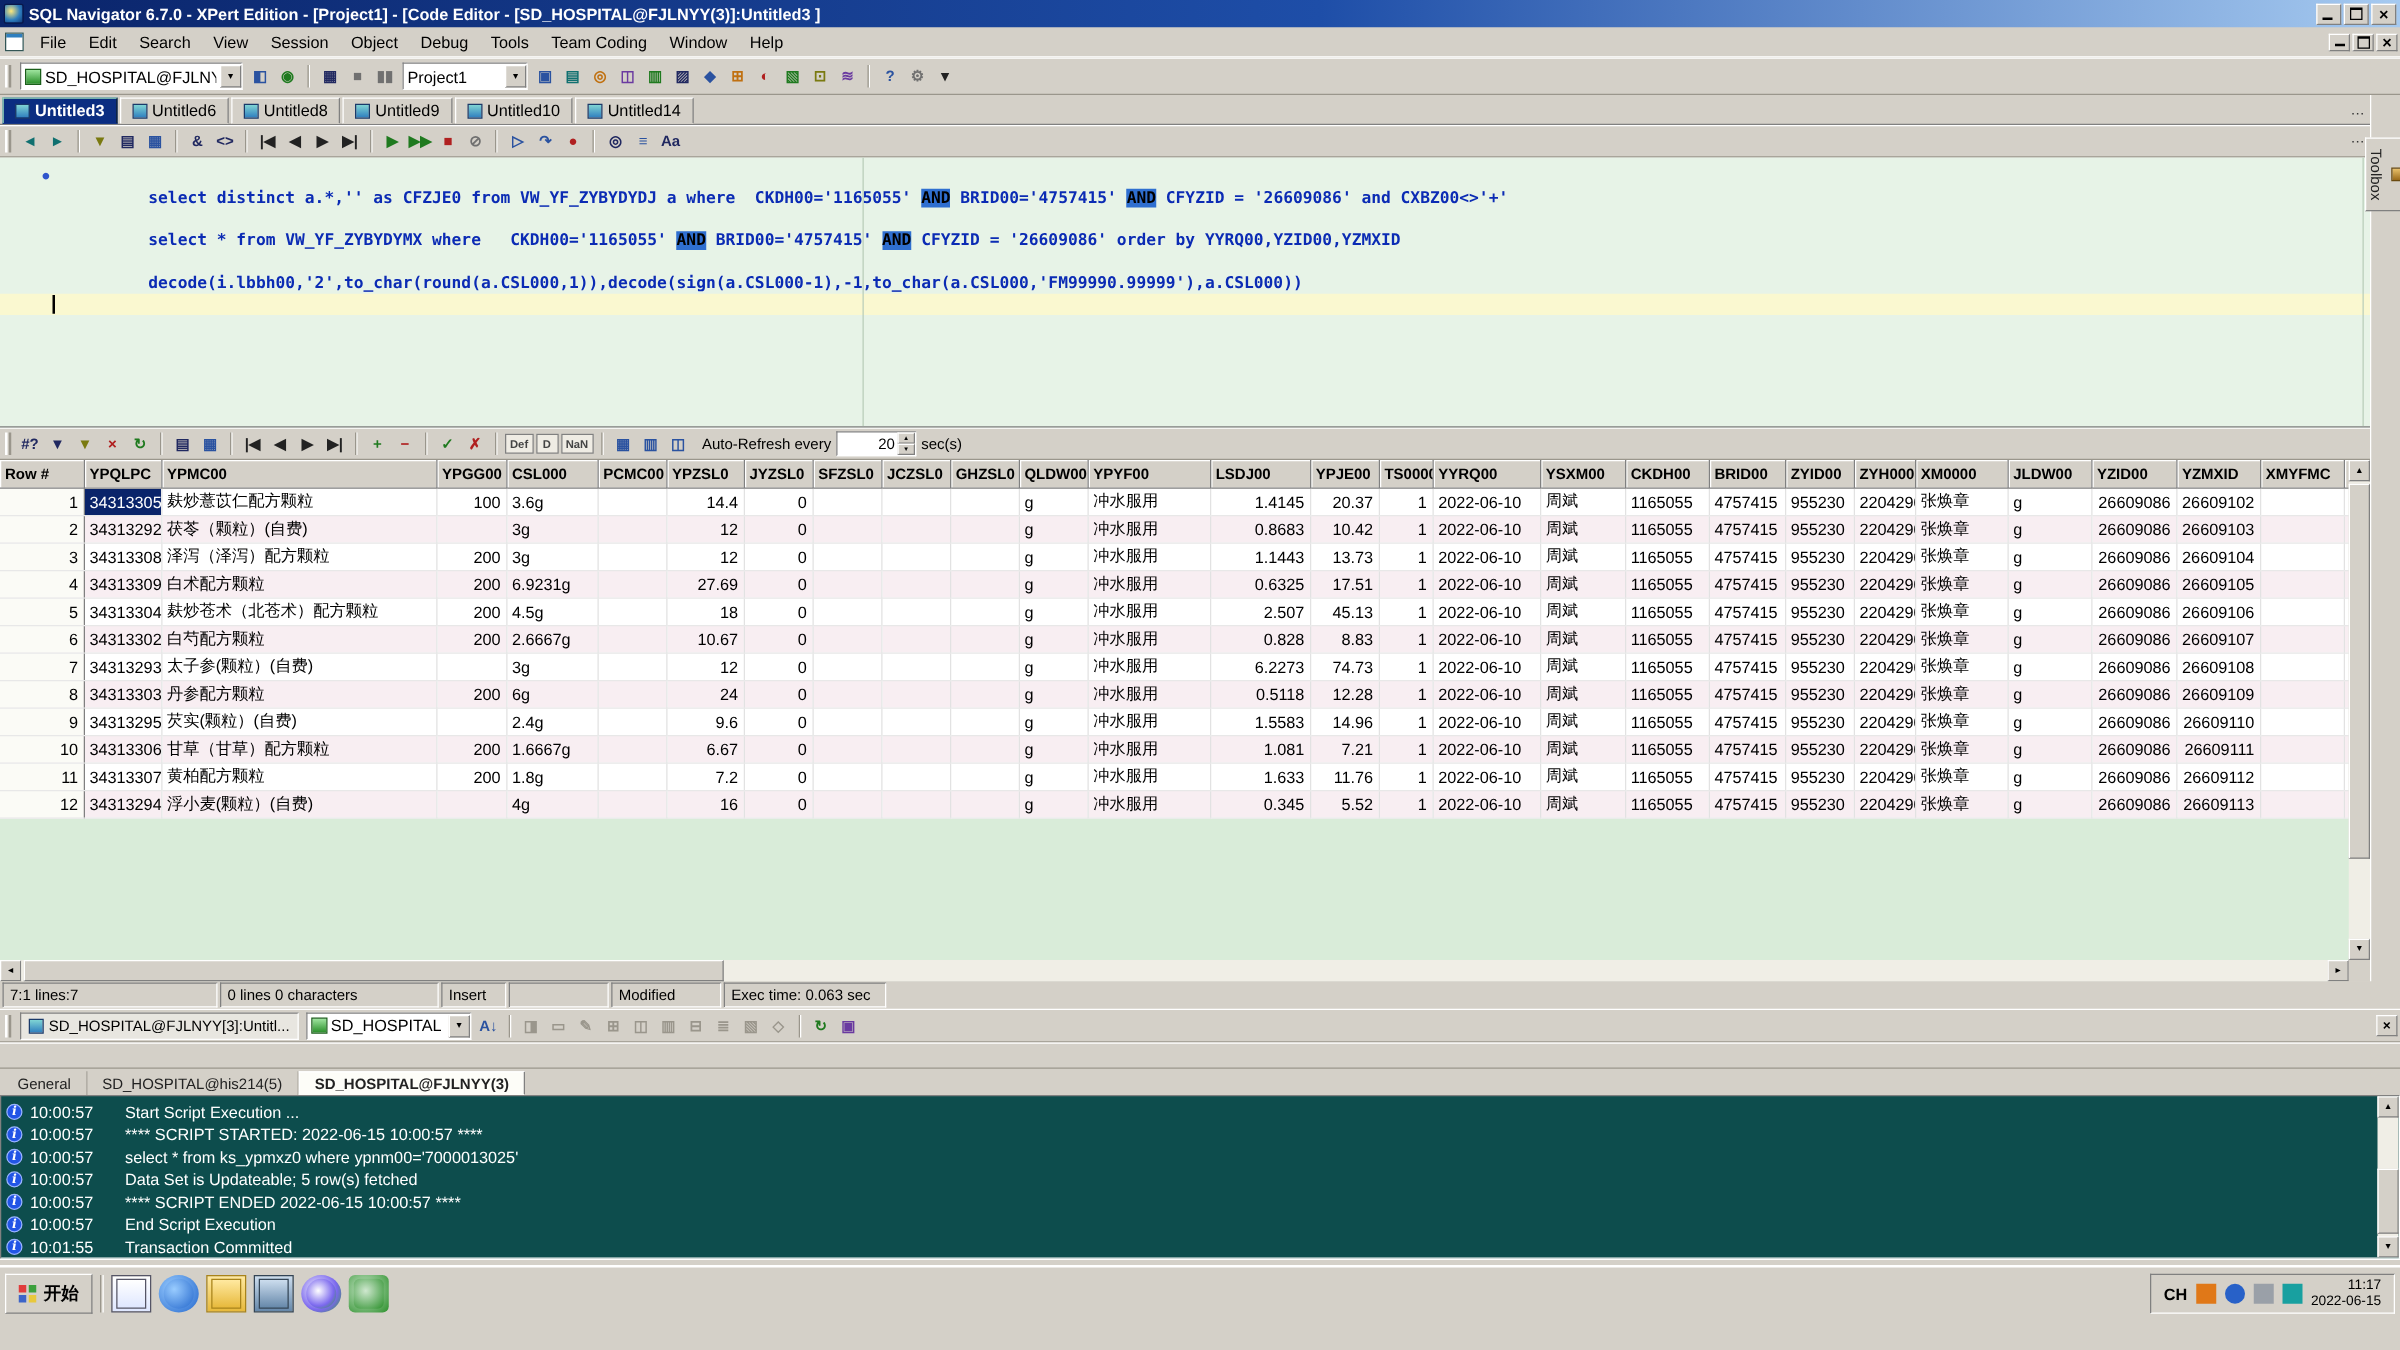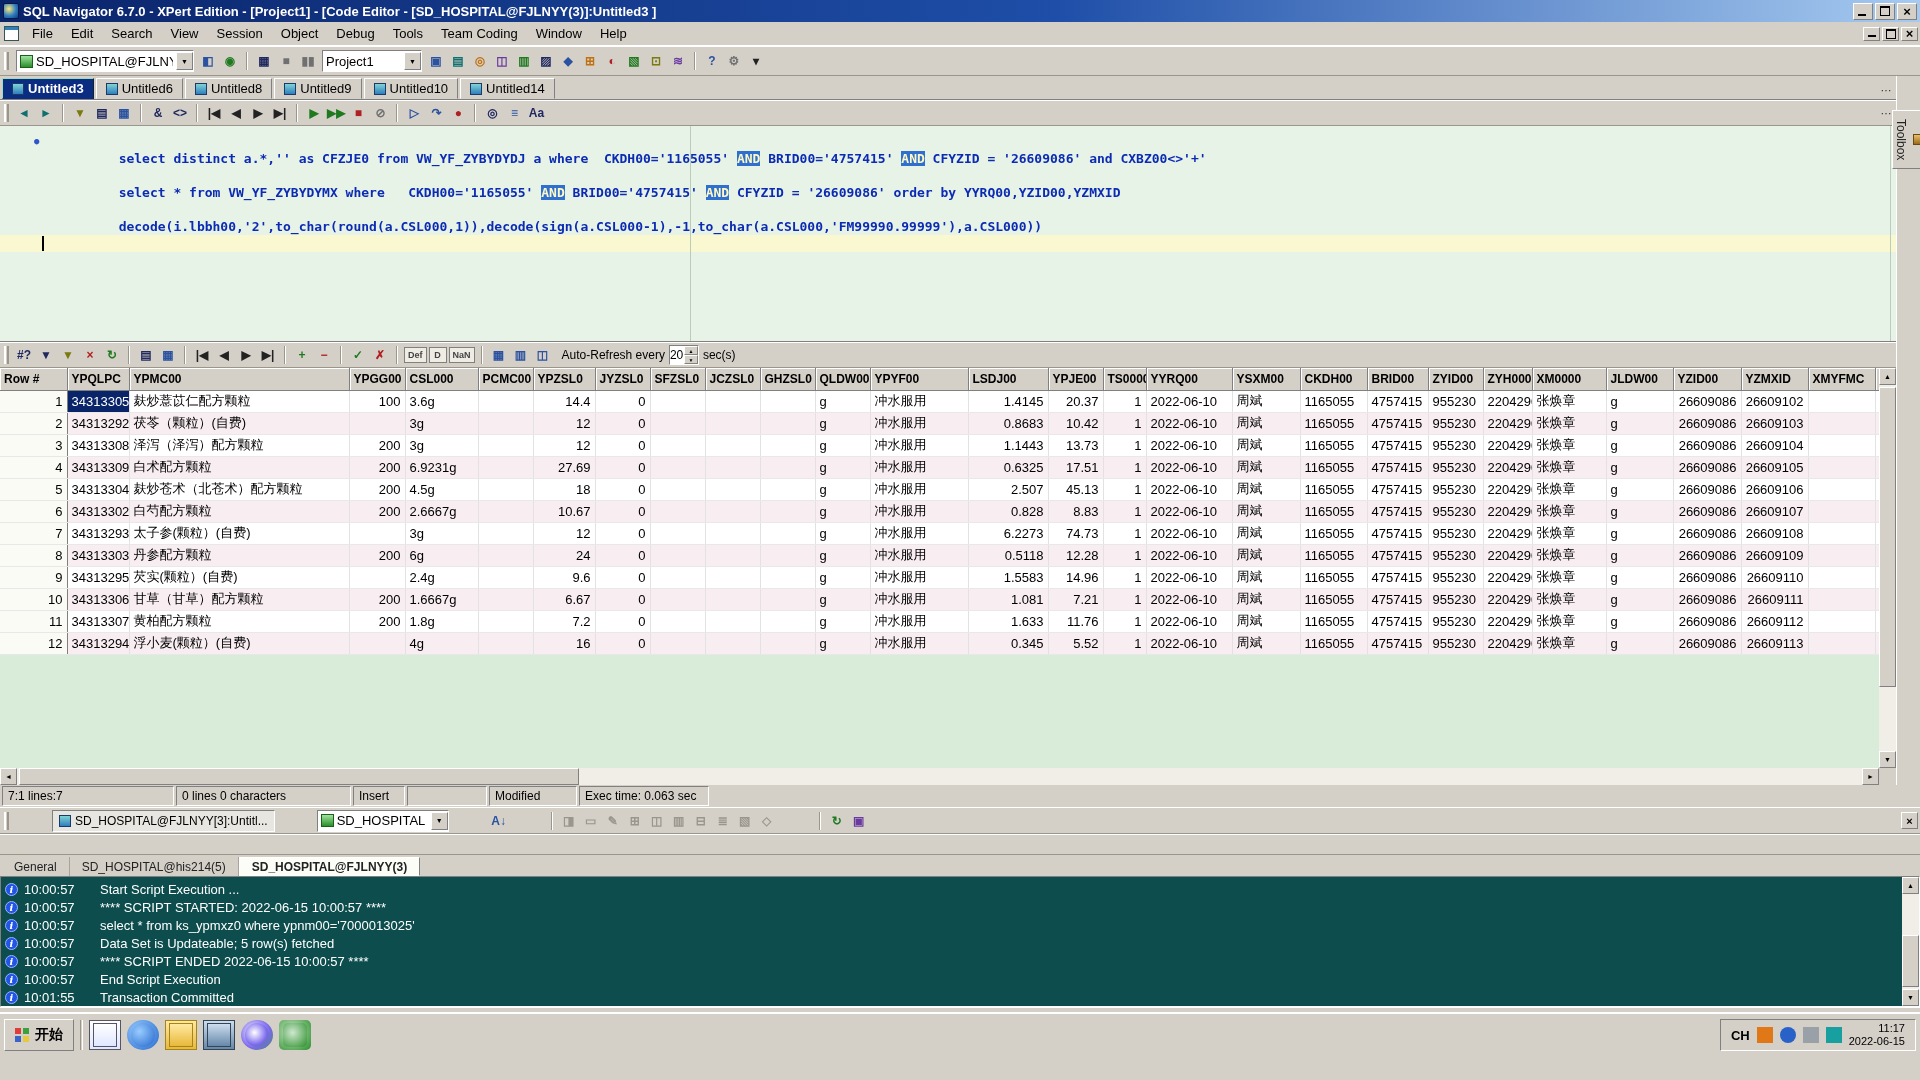--- a/index.html
+++ b/index.html
@@ -28,21 +28,21 @@
                 box-shadow:inset 0 3px 0 #2f7fbf;}
   .menu-item{padding:3px 9px;cursor:default;}
   .menubar .win-btns{margin-left:auto;}
 
   
   .toolbar{flex:none;display:flex;align-items:center;background:#d4d0c8;
            border-top:1px solid #fff;border-bottom:1px solid #9a968c;padding:0 2px;}
   .toolbar.main{height:30px;}
   .toolbar.editorbar{height:26px;width:1896px;}
   .toolbar.gridbar{height:26px;width:1896px;}
-  .toolbar.sessionbar{height:27px;gap:36px;}
+  .toolbar.sessionbar{height:27px;}
   .grip{width:5px;height:18px;margin:0 4px 0 2px;border-left:2px solid #fff;border-right:2px solid #9a968c;flex:none;}
   .tb-group{display:flex;align-items:center;}
   .tb-group + .tb-group::before{content:"";width:0;height:18px;border-left:1px solid #9a968c;
                                 border-right:1px solid #fff;margin:0 5px;}
   .tb-icon{min-width:22px;height:20px;padding:0 2px;display:flex;align-items:center;justify-content:center;
            font-size:12px;font-weight:bold;cursor:default;white-space:nowrap;}
   .ic-blue{color:#2a52a0;} .ic-green{color:#1f7a1f;} .ic-red{color:#b02020;} .ic-orange{color:#c07010;}
   .ic-teal{color:#107070;} .ic-gray{color:#707070;} .ic-navy{color:#202860;} .ic-purple{color:#6a3aa0;}
   .ic-olive{color:#7a7a10;} .ic-dark{color:#222;} .ic-disabled{color:#9a968c;}
   .chip{font-size:9px;font-weight:bold;color:#444;background:#efece4;border:1px solid #808080;
@@ -69,40 +69,40 @@
           background:#d4d0c8;border:1px solid;border-color:#fff #808080 #d4d0c8 #fff;cursor:default;}
   .doctab.active{background:#0b2d81;color:#fff;border-color:#9db #123 #0b2d81 #9db;font-weight:bold;}
   .tabicon{width:12px;height:12px;flex:none;border:1px solid #1a3a6a;
            background:linear-gradient(#7fd4d4,#2f7fbf);}
 
   
   .editor{height:216px;flex:none;width:1896px;position:relative;background:#e7f3e7;
           border-bottom:1px solid #808080;padding-top:7px;overflow:hidden;}
   .code-line{position:relative;height:17px;line-height:17px;padding-left:56px;white-space:pre;
              font-family:"DejaVu Sans Mono",monospace;font-size:13px;font-weight:bold;color:#0b2bb4;}
-  .code-line .hl{background:#2f6fd0;color:#fef9c3;}
+  .code-line .hl{background:#2f6fd0;color:#000000;}
   .code-line.current{background:#faf8d0;}
   .code-line.current::after{content:"";position:absolute;left:42px;top:1px;width:2px;height:15px;background:#000;}
   .code-line.has-bullet::before{content:"●";position:absolute;left:34px;top:0;font-size:9px;color:#2f55cc;}
   .guide{position:absolute;top:0;bottom:0;width:1px;background:#b9cdb9;}
 
   
   .toolbox-strip{position:absolute;right:0;top:76px;width:24px;height:709px;background:#d4d0c8;
                  border-left:1px solid #fff;display:flex;flex-direction:column;align-items:center;z-index:5;}
   .toolbox-tab{margin-top:34px;writing-mode:vertical-rl;font-size:12px;color:#222;background:#d4d0c8;
                border:1px solid;border-color:#fff #808080 #808080 #fff;padding:8px 1px;display:flex;
                flex-direction:column;align-items:center;gap:5px;}
   .toolbox-tab .tbx-icon{width:11px;height:11px;background:linear-gradient(#e8c06a,#9a6a1a);border:1px solid #6a4a10;}
 
   
   .ar-label{margin:0 4px 0 8px;font-size:12px;}
   .ar-unit{margin-left:4px;font-size:12px;}
   .spin{height:20px;background:#fff;border:1px solid;border-color:#808080 #fff #fff #808080;
         display:flex;align-items:center;}
-  .spin-val{width:14px;text-align:right;padding-right:2px;font-size:12px;}
+  .spin-val{width:48px;text-align:right;padding-right:2px;font-size:12px;}
   .spin-btns{width:14px;height:18px;display:flex;flex-direction:column;}
   .spin-btns span{flex:1;background:#d4d0c8;border:1px solid;border-color:#fff #808080 #808080 #fff;
                   font-size:5px;display:flex;align-items:center;justify-content:center;color:#000;}
 
   
   .gridwrap{height:400px;flex:none;width:1896px;position:relative;background:#d9ecd9;overflow:hidden;}
   table.grid{border-collapse:collapse;table-layout:fixed;width:1896px;background:#fff;}
   table.grid th{height:22px;padding:0 4px;background:#d4d0c8;font-size:12px;font-weight:bold;text-align:left;
                 white-space:nowrap;overflow:hidden;border-right:1px solid #808080;border-bottom:1px solid #808080;
                 box-shadow:inset 1px 1px 0 #fff;}

